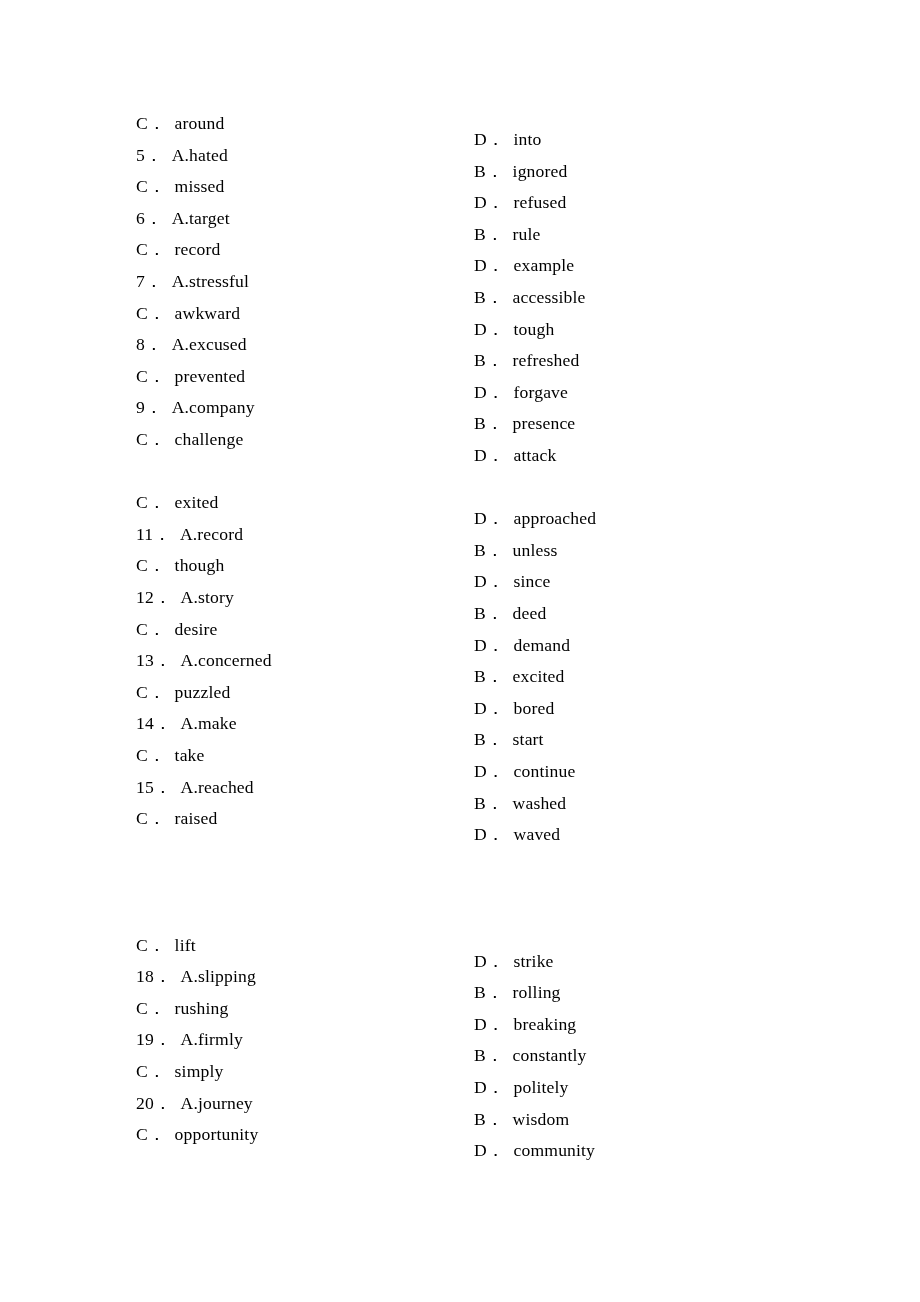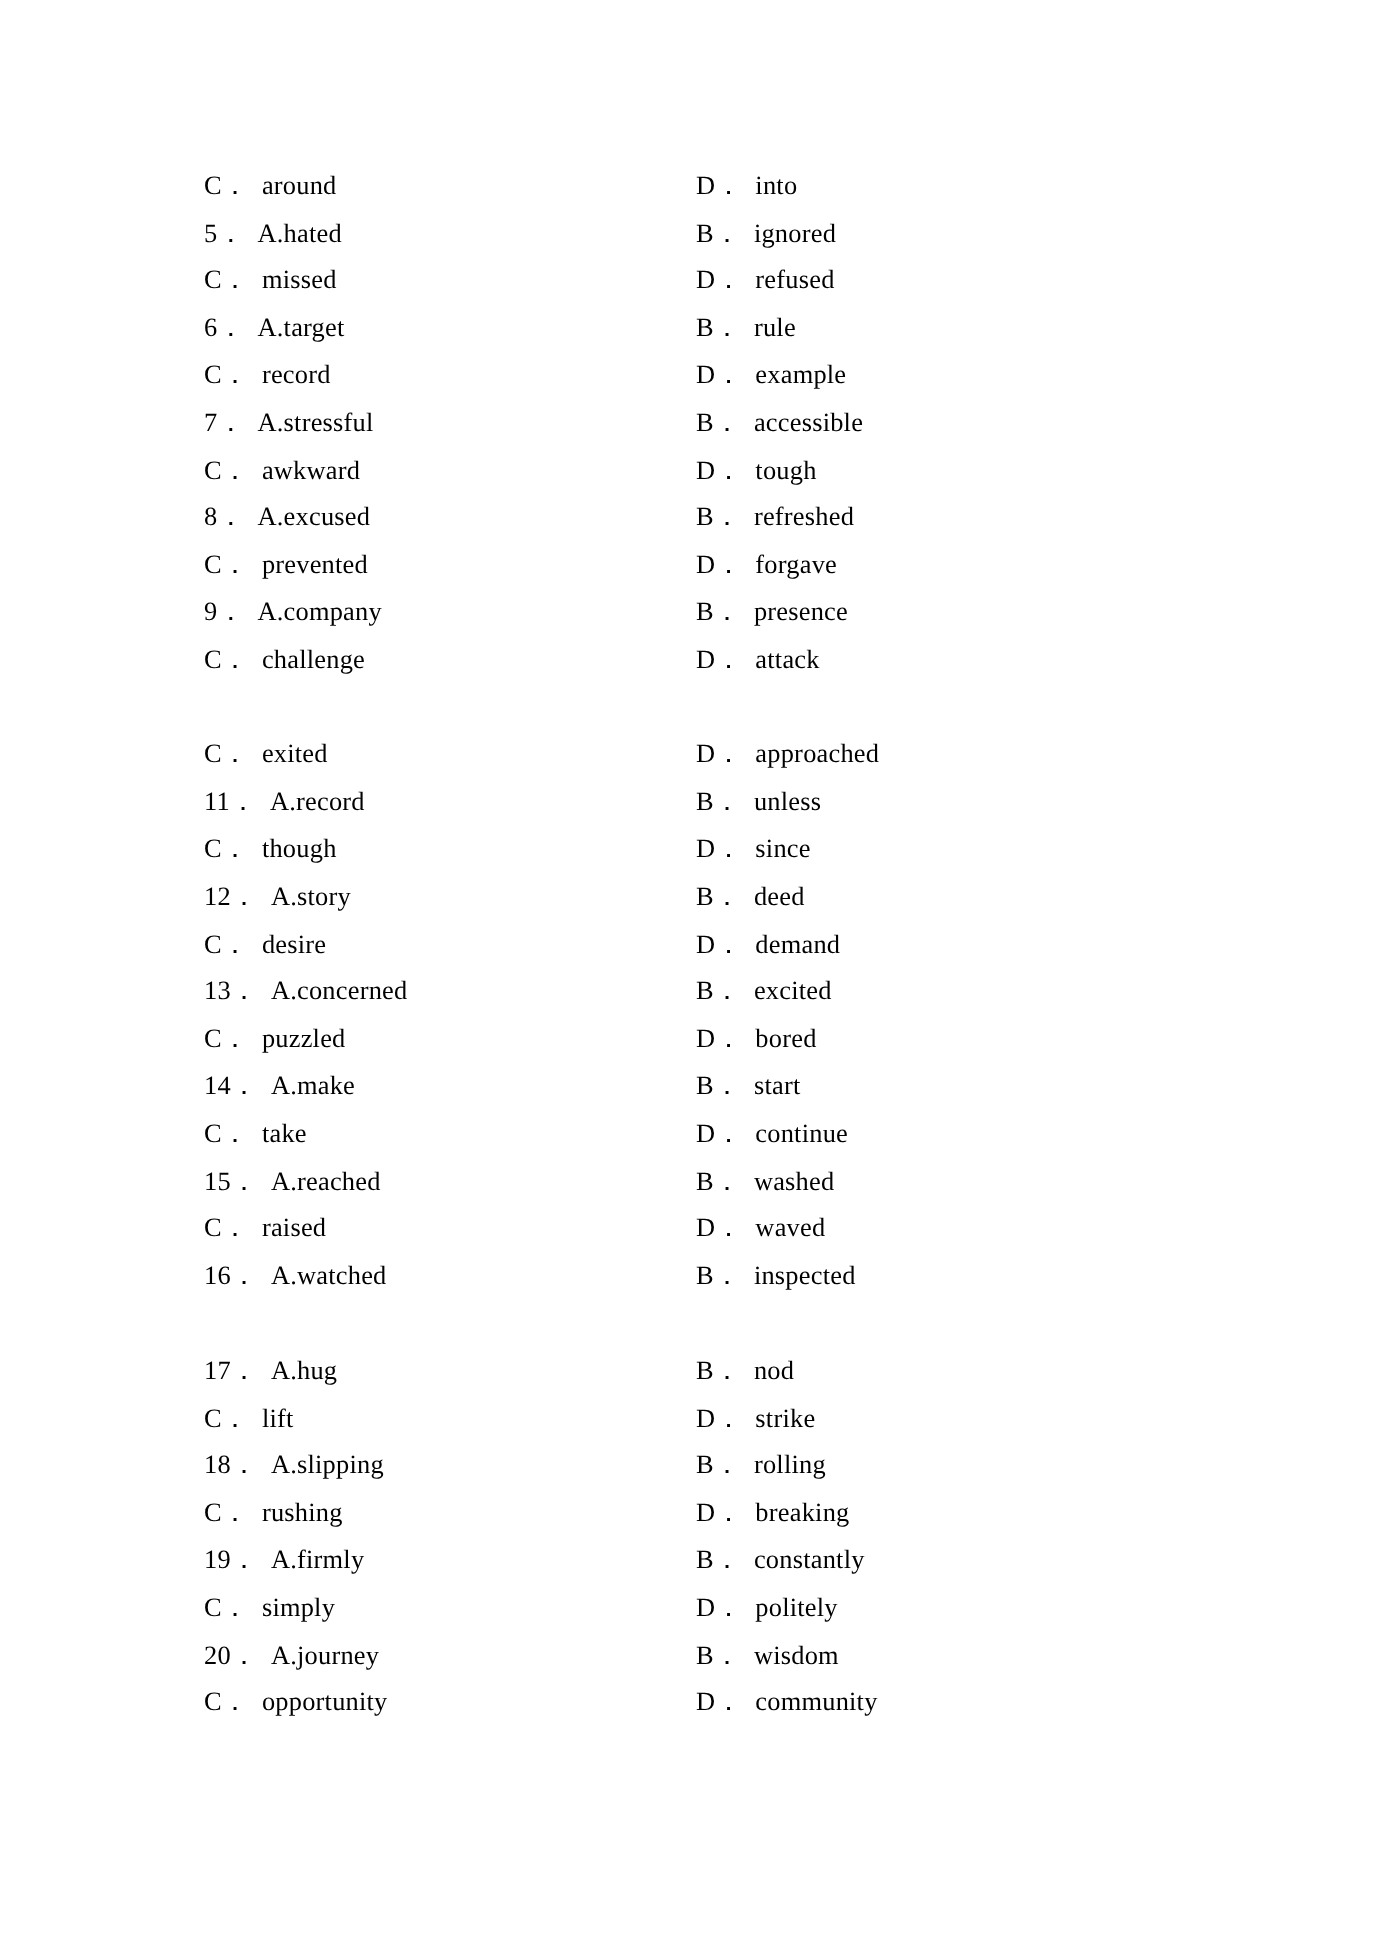--- a/index.html
+++ b/index.html
@@ -32,21 +32,21 @@
   }
   .cell {
     position: absolute;
     top: 0;
     font-size: 17.6px;
     line-height: 31.6px;
     white-space: pre;
     letter-spacing: 0.15px;
   }
   .cell.left  { left: 136px; }
-  .cell.right { left: 464px; }
+  .cell.right { left: 474px; margin-top: 16px; }
   .lbl   { display: inline; }
   .val   { display: inline; }
 </style>
 </head>
 <body>
 
 <div id="sheet">
     <div class="row" style="top: 108px;">
       <div class="cell left"><span class="lbl">C．</span><span> </span><span class="val">around</span></div>
       <div class="cell right"><span class="lbl">D．</span><span> </span><span class="val">into</span></div>
@@ -128,28 +128,20 @@
       <div class="cell right"><span class="lbl">D．</span><span> </span><span class="val">continue</span></div>
     </div>
     <div class="row" style="top: 771.6px; padding-left: 32px;">
       <div class="cell left"><span class="lbl">15．</span><span> </span><span class="val">A.reached</span></div>
       <div class="cell right"><span class="lbl">B．</span><span> </span><span class="val">washed</span></div>
     </div>
     <div class="row" style="top: 803.2px;">
       <div class="cell left"><span class="lbl">C．</span><span> </span><span class="val">raised</span></div>
       <div class="cell right"><span class="lbl">D．</span><span> </span><span class="val">waved</span></div>
     </div>
-    <div class="row" style="top: 834.8px;">
-      <div class="cell left"><span class="lbl">16．</span><span> </span><span class="val">A.watched</span></div>
-      <div class="cell right"><span class="lbl">B．</span><span> </span><span class="val">inspected</span></div>
-    </div>
-    <div class="row" style="top: 898px;">
-      <div class="cell left"><span class="lbl">17．</span><span> </span><span class="val">A.hug</span></div>
-      <div class="cell right"><span class="lbl">B．</span><span> </span><span class="val">nod</span></div>
-    </div>
     <div class="row" style="top: 929.6px;">
       <div class="cell left"><span class="lbl">C．</span><span> </span><span class="val">lift</span></div>
       <div class="cell right"><span class="lbl">D．</span><span> </span><span class="val">strike</span></div>
     </div>
     <div class="row" style="top: 961.2px;">
       <div class="cell left"><span class="lbl">18．</span><span> </span><span class="val">A.slipping</span></div>
       <div class="cell right"><span class="lbl">B．</span><span> </span><span class="val">rolling</span></div>
     </div>
     <div class="row" style="top: 992.8px;">
       <div class="cell left"><span class="lbl">C．</span><span> </span><span class="val">rushing</span></div>

